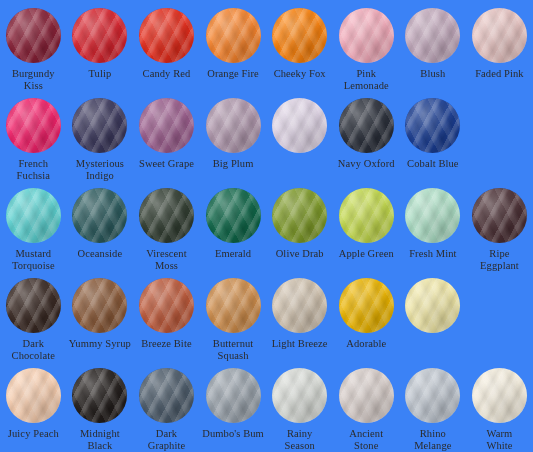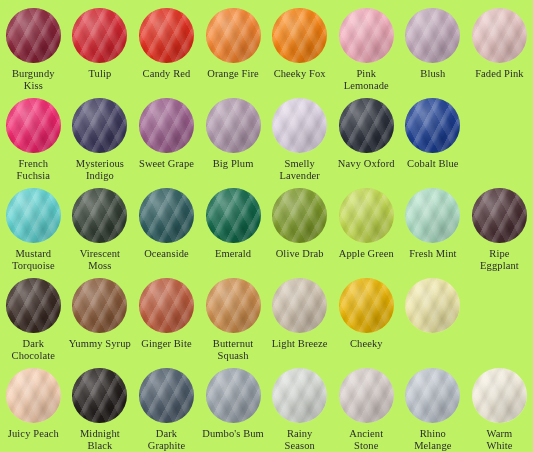--- a/index.html
+++ b/index.html
@@ -13,21 +13,21 @@
     height: 452px;
     overflow: hidden;
     font-family: "Liberation Serif", "DejaVu Serif", serif;
     -webkit-font-smoothing: antialiased;
   }
 
   #swatch-chart {
     position: relative;
     width: 533px;
     height: 452px;
-    background: #bef264;
+    background: #3b82f6;
   }
 
   .swatch-row {
     display: flex;
     width: 533px;
     height: 90px;
     box-sizing: border-box;
   }
 
   .swatch-cell {
@@ -157,48 +157,46 @@
       <div class="swatch-cell">
         <div class="swatch-disc" style="background-color: rgb(156, 95, 142);"></div>
         <div class="swatch-label">Sweet Grape</div>
       </div>
       <div class="swatch-cell">
         <div class="swatch-disc" style="background-color: rgb(176, 152, 173);"></div>
         <div class="swatch-label">Big Plum</div>
       </div>
       <div class="swatch-cell">
         <div class="swatch-disc" style="background-color: rgb(222, 211, 228);"></div>
-        <div class="swatch-label">Smelly
-Lavender</div>
       </div>
       <div class="swatch-cell">
         <div class="swatch-disc" style="background-color: rgb(44, 49, 60);"></div>
         <div class="swatch-label">Navy Oxford</div>
       </div>
       <div class="swatch-cell">
         <div class="swatch-disc" style="background-color: rgb(28, 63, 148);"></div>
         <div class="swatch-label">Cobalt Blue</div>
       </div>
     </div>
     <div class="swatch-row">
       <div class="swatch-cell">
         <div class="swatch-disc" style="background-color: rgb(95, 211, 210);"></div>
         <div class="swatch-label">Mustard
 Torquoise</div>
       </div>
       <div class="swatch-cell">
+        <div class="swatch-disc" style="background-color: rgb(45, 92, 95);"></div>
+        <div class="swatch-label">Oceanside</div>
+      </div>
+      <div class="swatch-cell">
         <div class="swatch-disc" style="background-color: rgb(51, 63, 51);"></div>
         <div class="swatch-label">Virescent
 Moss</div>
       </div>
       <div class="swatch-cell">
-        <div class="swatch-disc" style="background-color: rgb(45, 92, 95);"></div>
-        <div class="swatch-label">Oceanside</div>
-      </div>
-      <div class="swatch-cell">
         <div class="swatch-disc" style="background-color: rgb(16, 104, 74);"></div>
         <div class="swatch-label">Emerald</div>
       </div>
       <div class="swatch-cell">
         <div class="swatch-disc" style="background-color: rgb(127, 155, 42);"></div>
         <div class="swatch-label">Olive Drab</div>
       </div>
       <div class="swatch-cell">
         <div class="swatch-disc" style="background-color: rgb(195, 217, 78);"></div>
         <div class="swatch-label">Apple Green</div>
@@ -218,34 +216,34 @@
         <div class="swatch-disc" style="background-color: rgb(59, 43, 37);"></div>
         <div class="swatch-label">Dark
 Chocolate</div>
       </div>
       <div class="swatch-cell">
         <div class="swatch-disc" style="background-color: rgb(138, 90, 57);"></div>
         <div class="swatch-label">Yummy Syrup</div>
       </div>
       <div class="swatch-cell">
         <div class="swatch-disc" style="background-color: rgb(190, 91, 60);"></div>
-        <div class="swatch-label">Ginger Bite</div>
+        <div class="swatch-label">Breeze Bite</div>
       </div>
       <div class="swatch-cell">
         <div class="swatch-disc" style="background-color: rgb(207, 142, 77);"></div>
         <div class="swatch-label">Butternut
 Squash</div>
       </div>
       <div class="swatch-cell">
         <div class="swatch-disc" style="background-color: rgb(207, 193, 174);"></div>
         <div class="swatch-label">Light Breeze</div>
       </div>
       <div class="swatch-cell">
         <div class="swatch-disc" style="background-color: rgb(236, 181, 0);"></div>
-        <div class="swatch-label">Cheeky</div>
+        <div class="swatch-label">Adorable</div>
       </div>
       <div class="swatch-cell">
         <div class="swatch-disc" style="background-color: rgb(240, 231, 168);"></div>
       </div>
     </div>
     <div class="swatch-row">
       <div class="swatch-cell">
         <div class="swatch-disc" style="background-color: rgb(247, 206, 176);"></div>
         <div class="swatch-label">Juicy Peach</div>
       </div>

